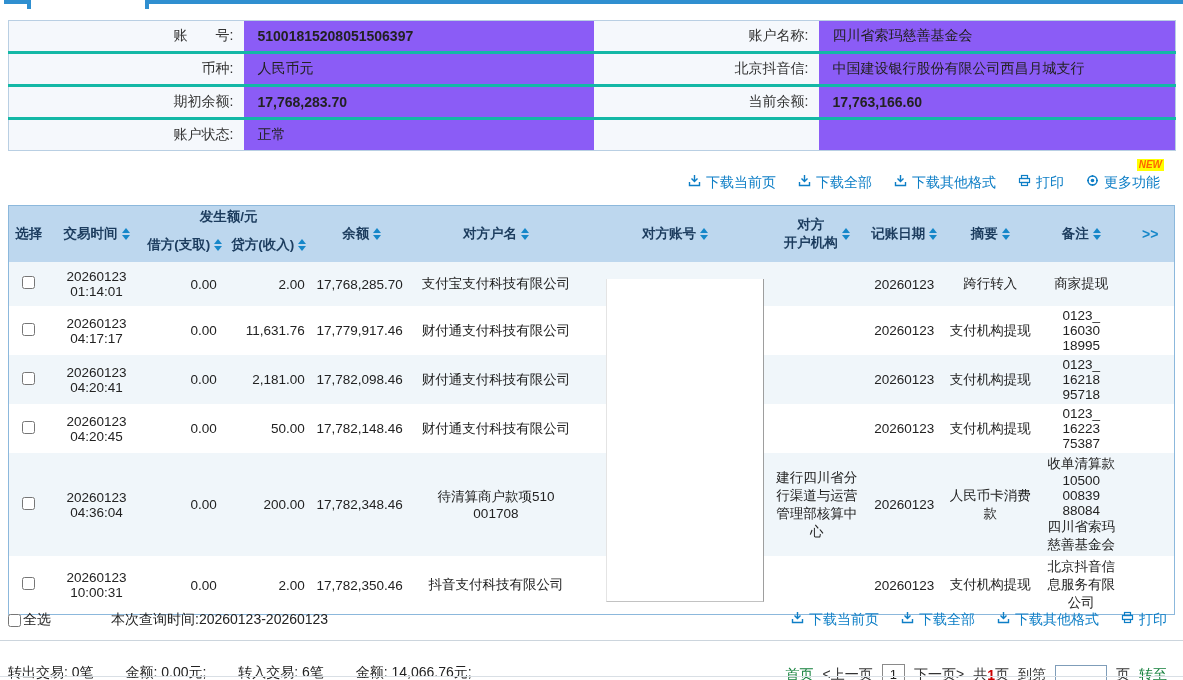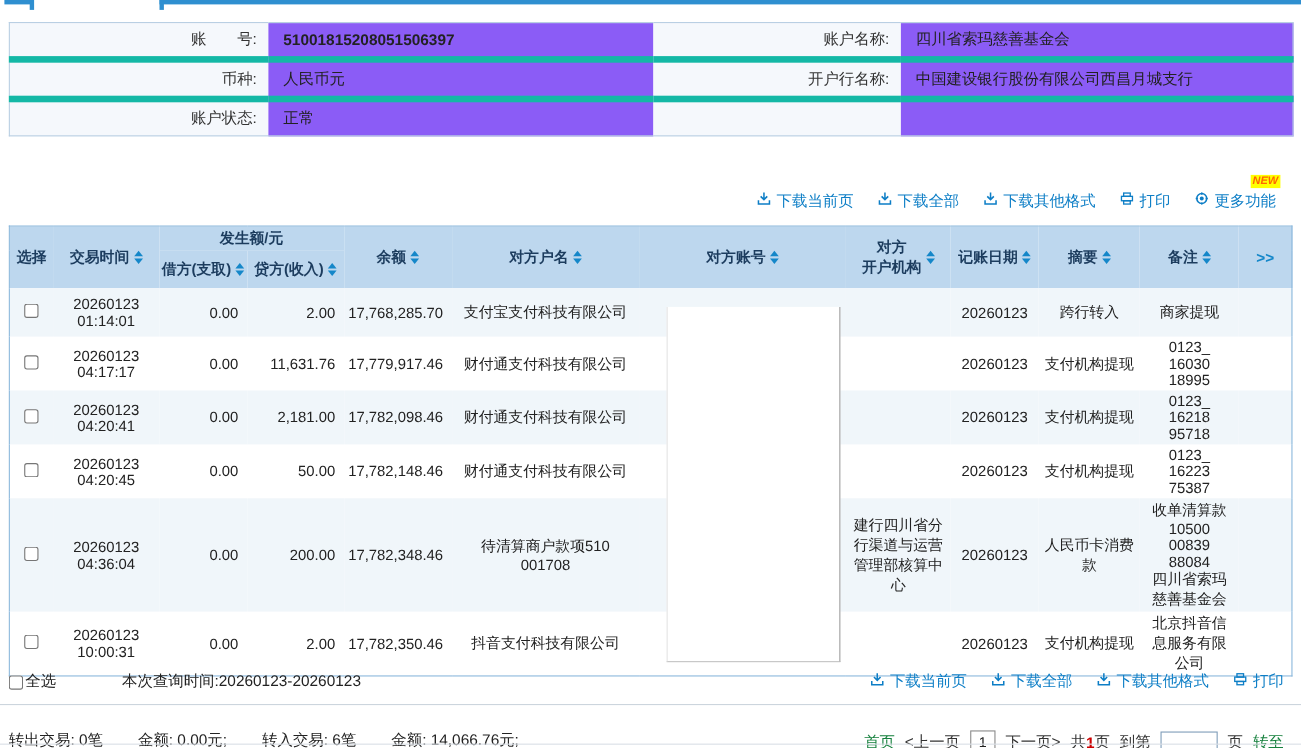--- a/index.html
+++ b/index.html
@@ -7,21 +7,21 @@
 
   
   .tabbar{position:absolute;top:0;left:0;width:1183px;height:10px;}
   .tabseg1{position:absolute;left:4px;top:0;width:26px;height:4px;background:#2f8fd0;}
   .tabseg1-tick{position:absolute;left:27px;top:0;width:4px;height:9px;background:#2f8fd0;}
   .tabseg2{position:absolute;left:145px;top:0;width:1038px;height:4px;background:#2f8fd0;}
   .tabseg2-tick{position:absolute;left:145px;top:0;width:4px;height:9px;background:#2f8fd0;}
 
   
   .info{position:absolute;left:8px;top:20px;width:1167px;border:1px solid #b9cfe3;border-collapse:collapse;table-layout:fixed;font-size:14px;}
-  .info td{border-top:6px solid #14b8a6;padding:0;height:30px;vertical-align:middle;}
+  .info td{border-top:3px solid #14b8a6;padding:0;height:30px;vertical-align:middle;}
   .info tr:first-child td{border-top:none;}
   .info td.lbl{background:#f5f8fc;text-align:right;padding-right:10px;color:#333;}
   .info td.val{background:#8b5cf6;padding-left:14px;}
   .info .bold{font-weight:bold;}
 
   
   .toolbar-top{position:absolute;top:174px;right:23px;display:flex;align-items:center;gap:22px;font-size:14px;}
   .toolbar-bottom{display:flex;align-items:center;gap:22px;font-size:14px;}
   .tool-link{display:inline-flex;gap:5px;color:#0d7ec6;cursor:pointer;text-decoration:none;position:relative;}
   .tool-link svg{display:block;}
@@ -86,22 +86,28 @@
     <tbody>
         <tr>
       <td class="lbl">账　　号:</td>
       <td class="val bold">51001815208051506397</td>
       <td class="lbl">账户名称:</td>
       <td class="val">四川省索玛慈善基金会</td>
     </tr>
     <tr>
       <td class="lbl">币种:</td>
       <td class="val">人民币元</td>
-      <td class="lbl">开户行名称:</td>
+      <td class="lbl">北京抖音信:</td>
       <td class="val">中国建设银行股份有限公司西昌月城支行</td>
+    </tr>
+    <tr>
+      <td class="lbl">期初余额:</td>
+      <td class="val bold">17,768,283.70</td>
+      <td class="lbl">当前余额:</td>
+      <td class="val bold">17,763,166.60</td>
     </tr>
     <tr>
       <td class="lbl">账户状态:</td>
       <td class="val">正常</td>
       <td class="lbl"></td>
       <td class="val"></td>
     </tr>
   </tbody>
     </table>
 

